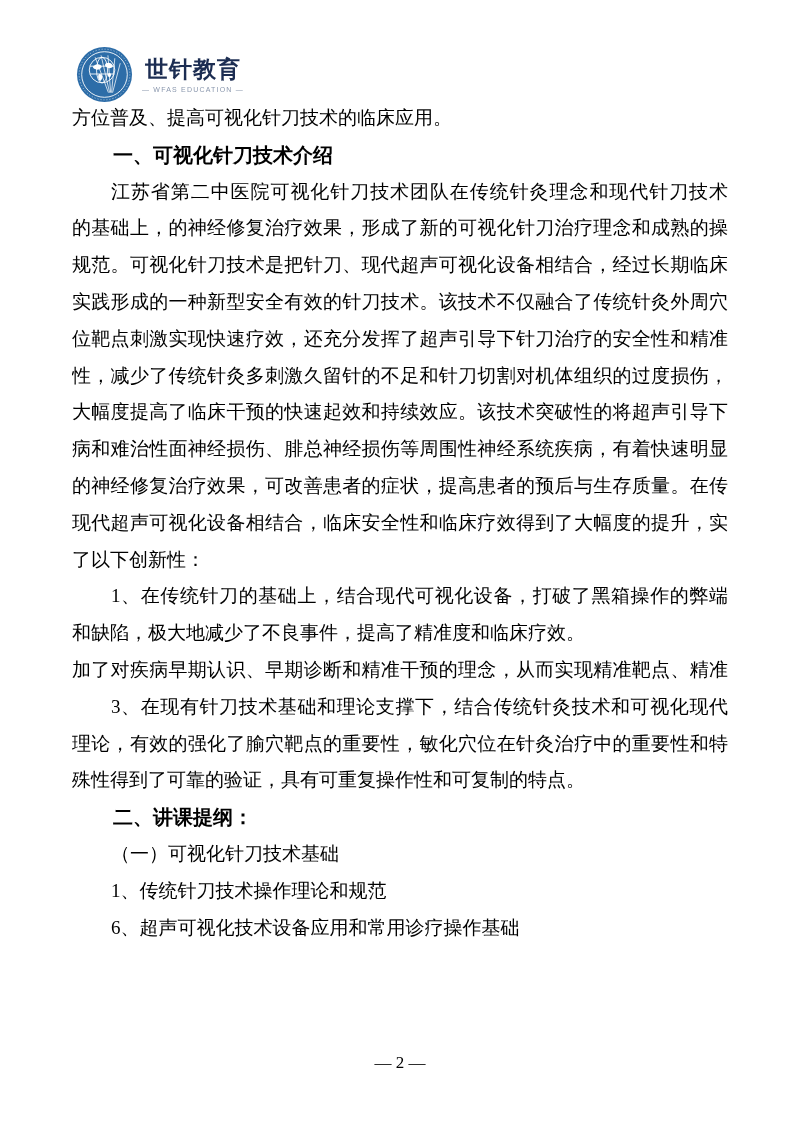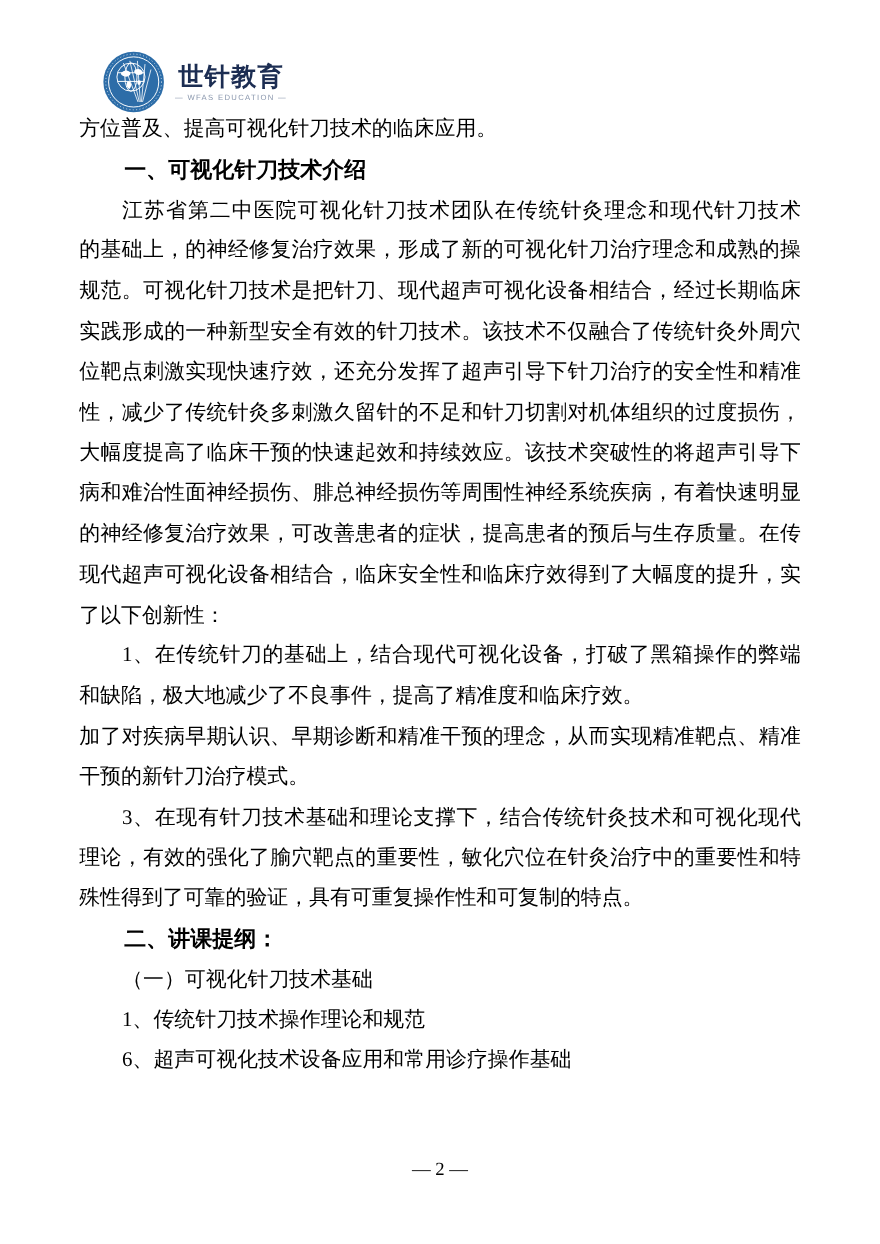--- a/index.html
+++ b/index.html
@@ -9,21 +9,21 @@
     width: 800px;
     height: 1131px;
     background: #ffffff;
     overflow: hidden;
     font-family: "Liberation Serif", "DejaVu Serif", serif;
     color: #000000;
   }
   .header {
     position: absolute;
     top: 46px;
-    left: 93px;
+    left: 76px;
     display: flex;
     align-items: center;
     gap: 9px;
   }
   .brand-text { display: flex; flex-direction: column; align-items: center; }
   .brand-cn {
     font-family: "Liberation Serif", "DejaVu Serif", serif;
     font-weight: 700;
     font-size: 23px;
     line-height: 26px;
@@ -125,21 +125,20 @@
     <div class="line">大幅度提高了临床干预的快速起效和持续效应。该技术突破性的将超声引导下</div>
     <div class="line">病和难治性面神经损伤、腓总神经损伤等周围性神经系统疾病，有着快速明显</div>
     <div class="line">的神经修复治疗效果，可改善患者的症状，提高患者的预后与生存质量。在传</div>
     <div class="line">现代超声可视化设备相结合，临床安全性和临床疗效得到了大幅度的提升，实现</div>
     <div class="line left">了以下创新性：</div>
 
     <div class="line ind">1、在传统针刀的基础上，结合现代可视化设备，打破了黑箱操作的弊端</div>
     <div class="line left">和缺陷，极大地减少了不良事件，提高了精准度和临床疗效。</div>
 
     <div class="line">加了对疾病早期认识、早期诊断和精准干预的理念，从而实现精准靶点、精准</div>
-    <div class="line left">干预的新针刀治疗模式。</div>
 
     <div class="line ind">3、在现有针刀技术基础和理论支撑下，结合传统针灸技术和可视化现代</div>
     <div class="line">理论，有效的强化了腧穴靶点的重要性，敏化穴位在针灸治疗中的重要性和特</div>
     <div class="line left">殊性得到了可靠的验证，具有可重复操作性和可复制的特点。</div>
 
     <div class="line hline">二、讲课提纲：</div>
 
     <div class="line left ind">（一）可视化针刀技术基础</div>
     <div class="line left ind">1、传统针刀技术操作理论和规范</div>
     <div class="line left ind">6、超声可视化技术设备应用和常用诊疗操作基础</div>

